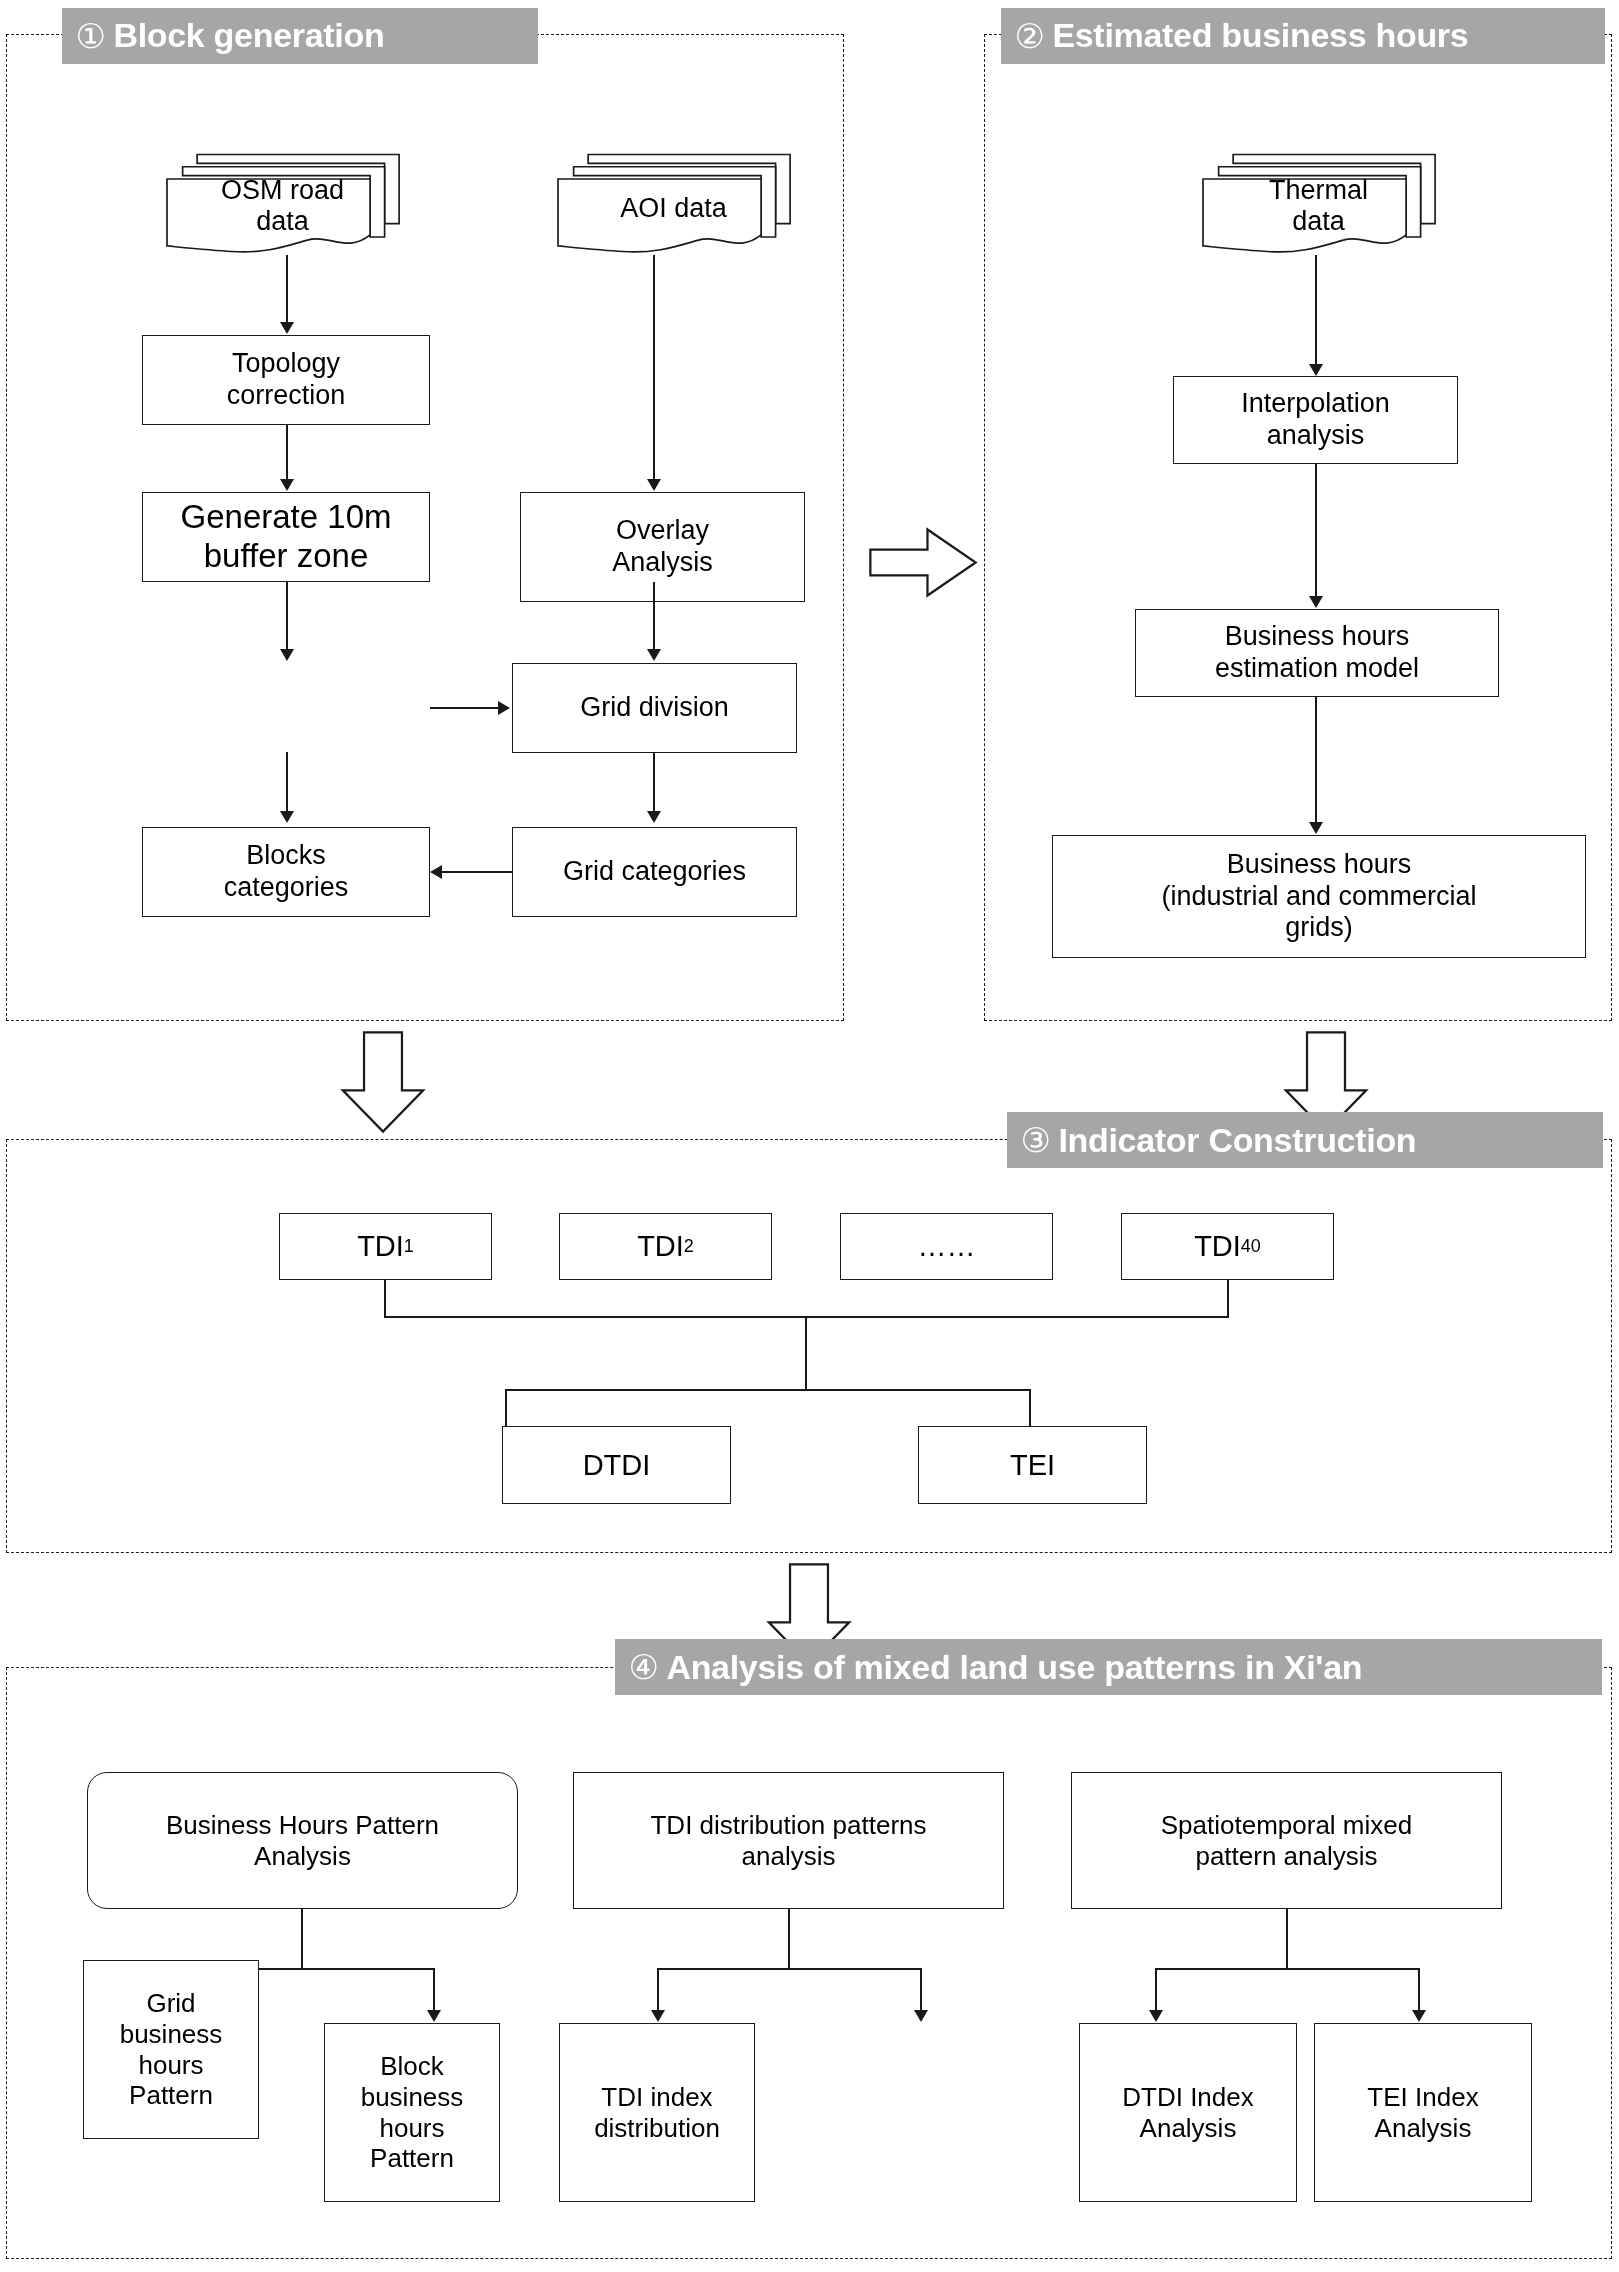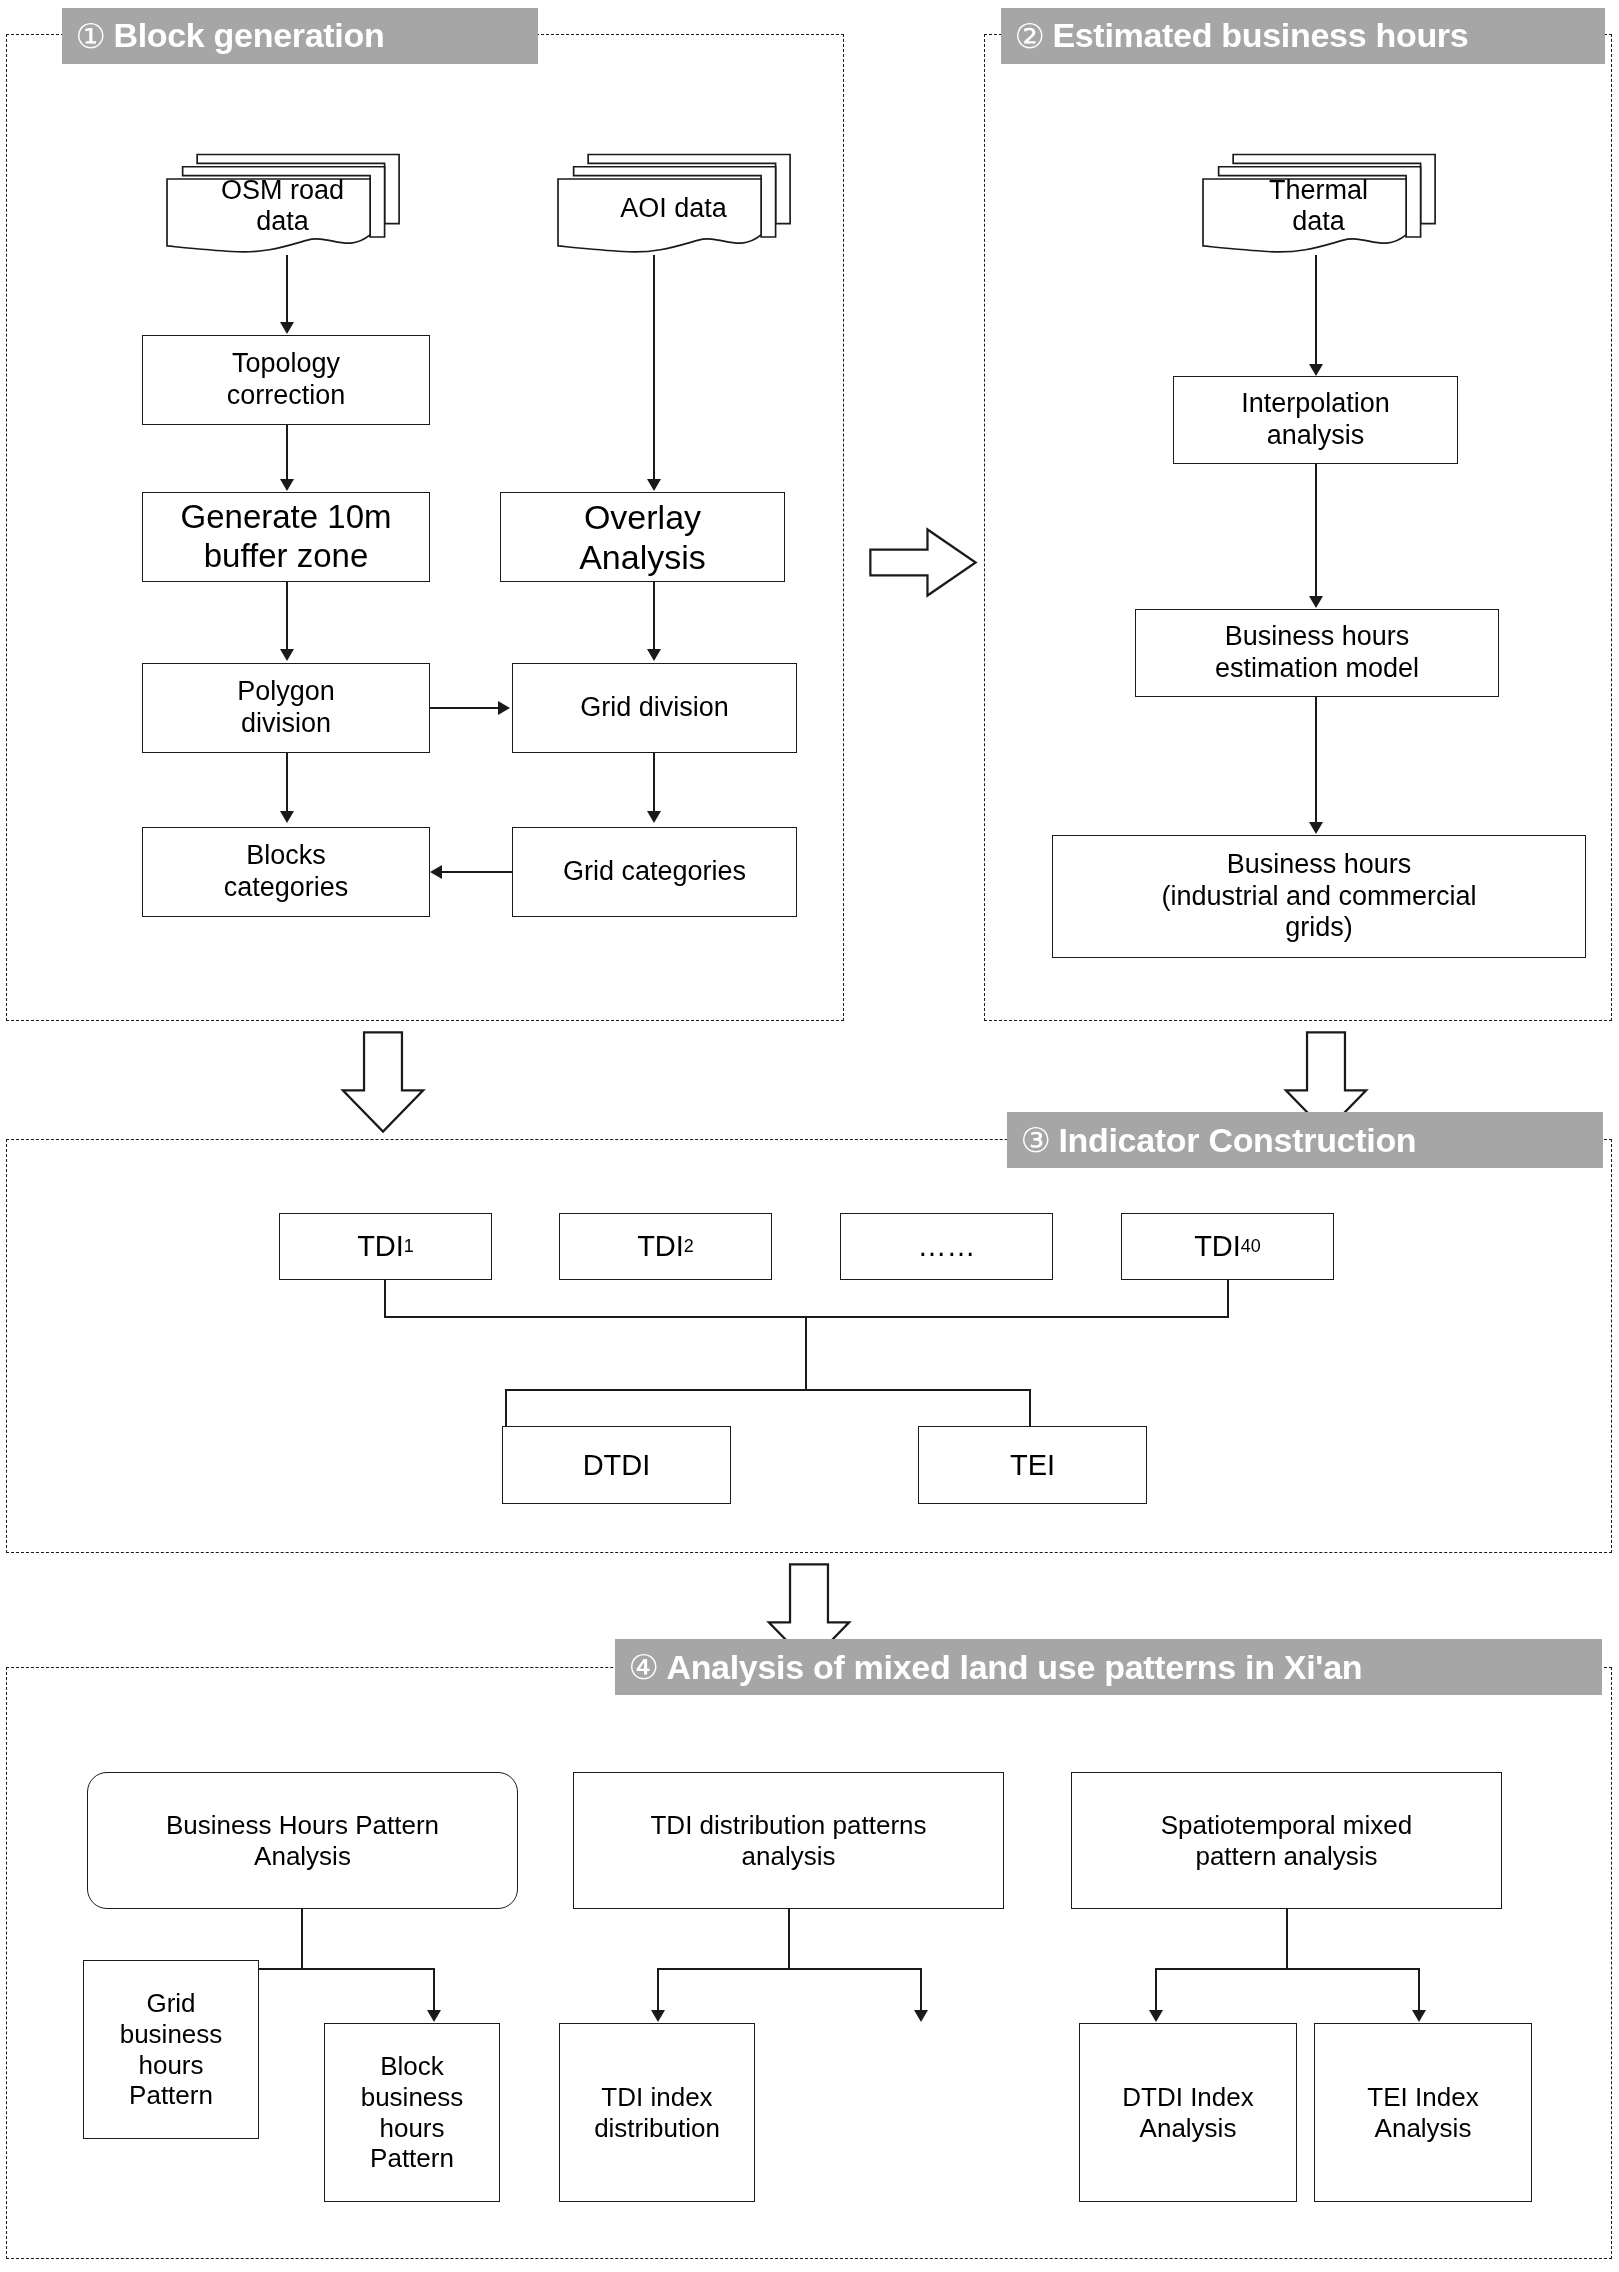--- a/index.html
+++ b/index.html
@@ -80,31 +80,30 @@
   <div class="box" style="left:142px;top:335px;width:288px;height:90px;font-size:27px;">Topology<br>correction</div>
 
   <div class="conn vline" style="left:286px;top:424px;height:58px;"></div>
   <div class="ahead-d" style="left:280px;top:479px;"></div>
 
   <div class="box" style="left:142px;top:492px;width:288px;height:90px;font-size:33px;">Generate 10m<br>buffer zone</div>
 
   <div class="conn vline" style="left:286px;top:582px;height:70px;"></div>
   <div class="ahead-d" style="left:280px;top:649px;"></div>
 
-  <div class="box" style="left:142px;top:663px;width:288px;height:90px;font-size:27px;">Polygon<br>division</div>
 
   <div class="conn vline" style="left:286px;top:752px;height:62px;"></div>
   <div class="ahead-d" style="left:280px;top:811px;"></div>
 
   <div class="box" style="left:142px;top:827px;width:288px;height:90px;font-size:27px;">Blocks<br>categories</div>
 
   <div class="conn vline" style="left:653px;top:255px;height:227px;"></div>
   <div class="ahead-d" style="left:647px;top:479px;"></div>
 
-  <div class="box" style="left:500px;top:492px;width:285px;height:90px;font-size:34px;">Overlay<br>Analysis</div>
+  <div class="box" style="left:520px;top:492px;width:285px;height:110px;font-size:27px;">Overlay<br>Analysis</div>
 
   <div class="conn vline" style="left:653px;top:582px;height:70px;"></div>
   <div class="ahead-d" style="left:647px;top:649px;"></div>
 
   <div class="box" style="left:512px;top:663px;width:285px;height:90px;font-size:27px;">Grid division</div>
 
   <div class="conn vline" style="left:653px;top:752px;height:62px;"></div>
   <div class="ahead-d" style="left:647px;top:811px;"></div>
 
   <div class="box" style="left:512px;top:827px;width:285px;height:90px;font-size:27px;">Grid categories</div>

